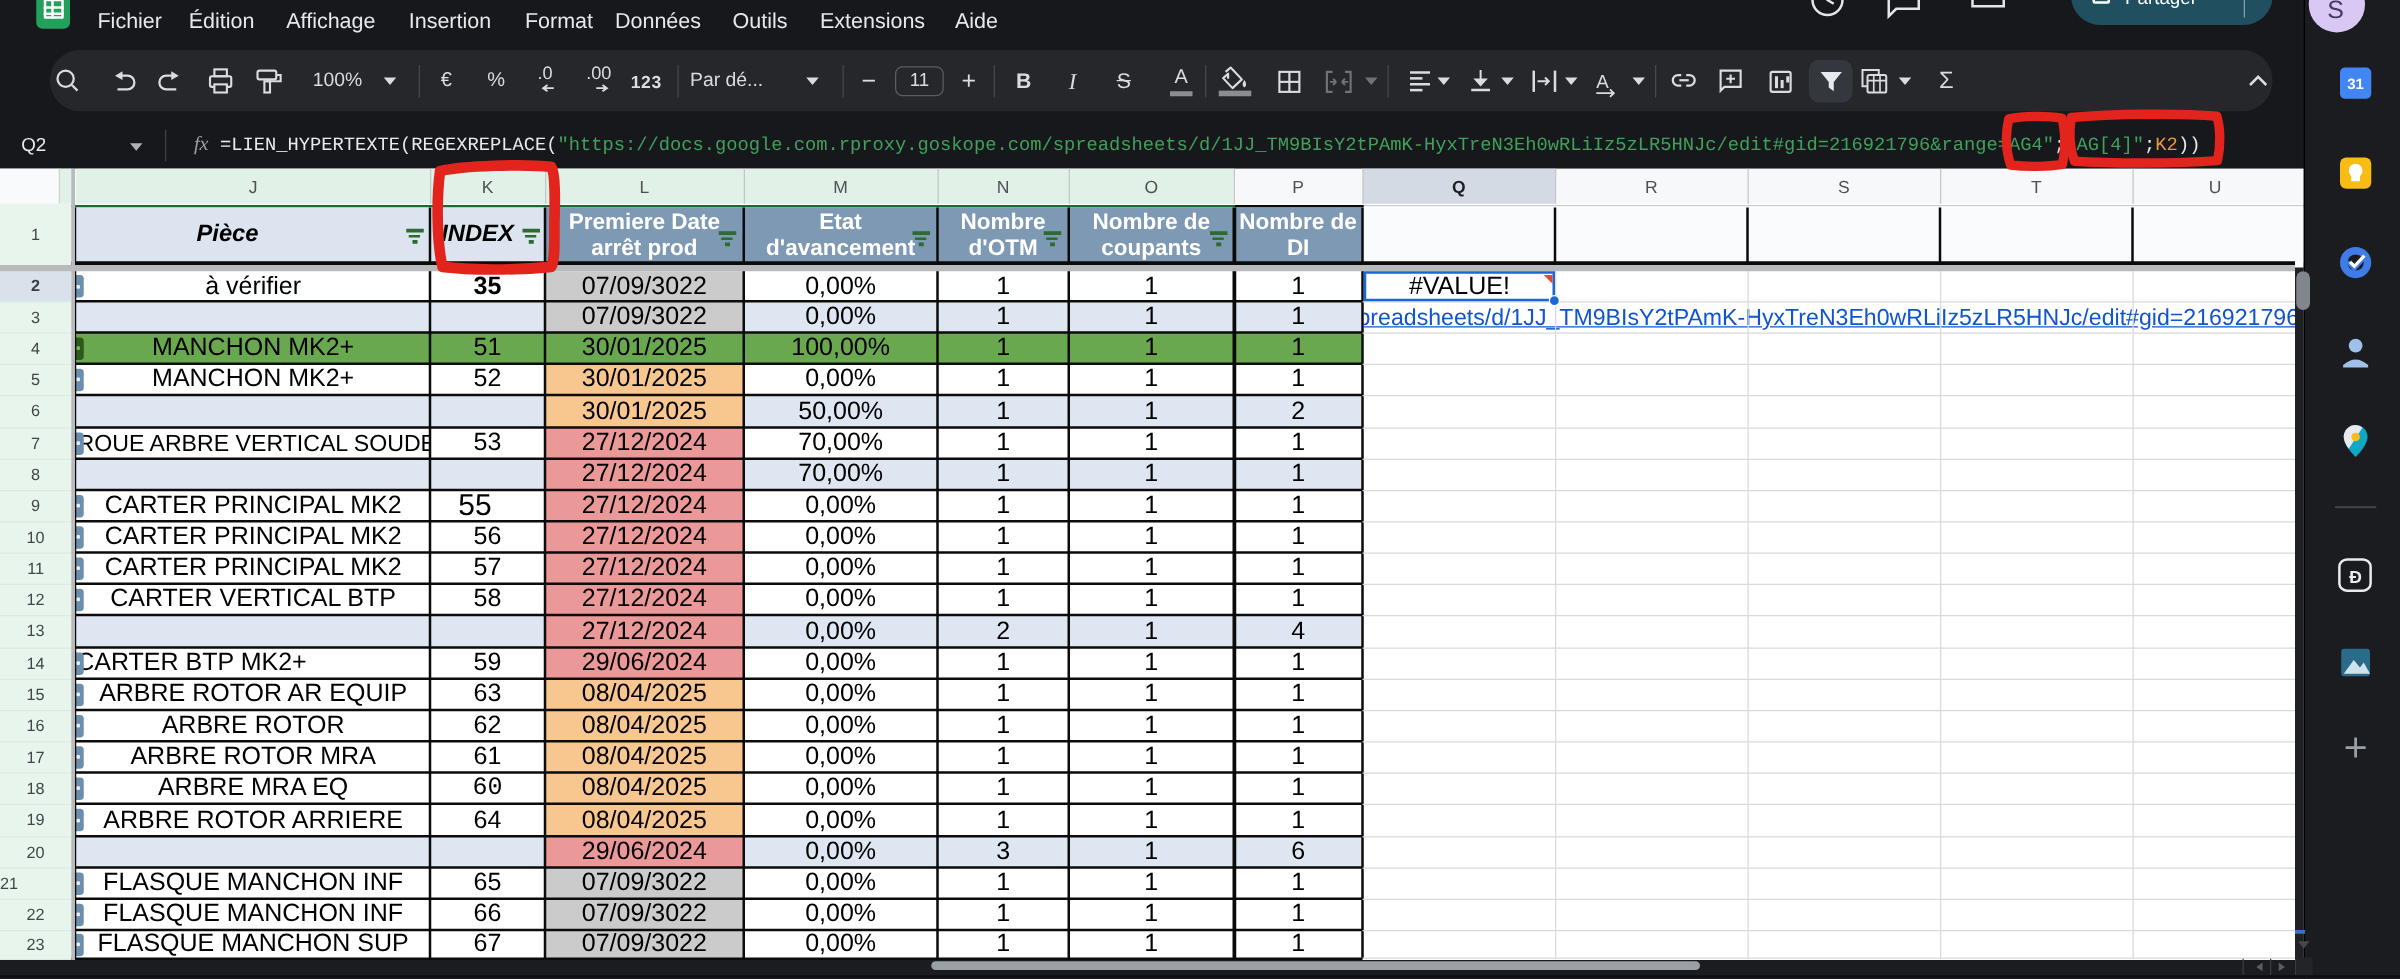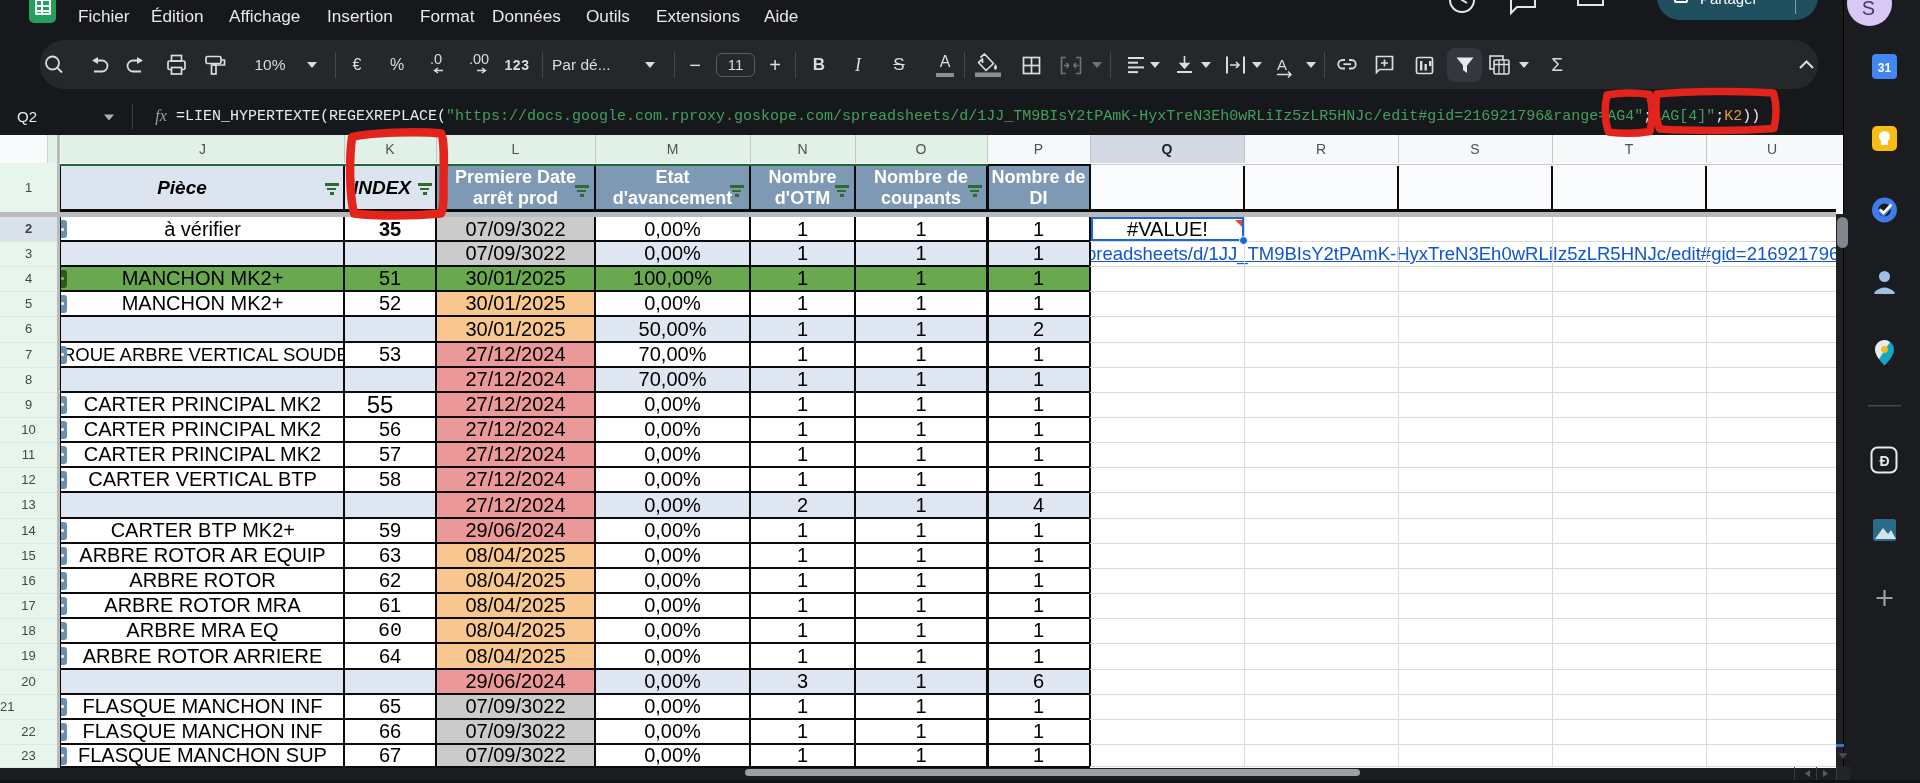--- a/index.html
+++ b/index.html
@@ -239,21 +239,21 @@
 <div style="position:absolute;left:61px;top:478.0px;width:3px;height:3px;background:#e8eef5;border-radius:1px"></div>
 <div style="position:absolute;left:61px;top:492px;width:1029px;height:26px;background:#dde6f1"></div>
 <div style="position:absolute;left:436px;top:492px;width:159px;height:26px;background:#eb9899"></div>
 <div style="position:absolute;left:436px;top:492px;width:159px;height:26px;line-height:26px;font-size:20px;color:#000;text-align:center;white-space:nowrap;">27/12/2024</div>
 <div style="position:absolute;left:595px;top:492px;width:155px;height:26px;line-height:26px;font-size:20px;color:#000;text-align:center;white-space:nowrap;">0,00%</div>
 <div style="position:absolute;left:750px;top:492px;width:105px;height:26px;line-height:26px;font-size:20px;color:#000;text-align:center;white-space:nowrap;">2</div>
 <div style="position:absolute;left:855px;top:492px;width:132px;height:26px;line-height:26px;font-size:20px;color:#000;text-align:center;white-space:nowrap;">1</div>
 <div style="position:absolute;left:987px;top:492px;width:103px;height:26px;line-height:26px;font-size:20px;color:#000;text-align:center;white-space:nowrap;">4</div>
 <div style="position:absolute;left:61px;top:518px;width:1029px;height:25px;background:#fff"></div>
 <div style="position:absolute;left:436px;top:518px;width:159px;height:25px;background:#eb9899"></div>
-<div style="position:absolute;left:61px;top:518px;width:234px;height:25px;line-height:25px;font-size:20px;color:#000;text-align:right;white-space:nowrap;">CARTER BTP MK2+</div>
+<div style="position:absolute;left:61px;top:518px;width:234px;height:25px;line-height:25px;font-size:20px;color:#000;text-align:left;white-space:nowrap;">CARTER BTP MK2+</div>
 <div style="position:absolute;left:344px;top:518px;width:92px;height:25px;line-height:25px;font-size:20px;color:#000;text-align:center;white-space:nowrap;">59</div>
 <div style="position:absolute;left:436px;top:518px;width:159px;height:25px;line-height:25px;font-size:20px;color:#000;text-align:center;white-space:nowrap;">29/06/2024</div>
 <div style="position:absolute;left:595px;top:518px;width:155px;height:25px;line-height:25px;font-size:20px;color:#000;text-align:center;white-space:nowrap;">0,00%</div>
 <div style="position:absolute;left:750px;top:518px;width:105px;height:25px;line-height:25px;font-size:20px;color:#000;text-align:center;white-space:nowrap;">1</div>
 <div style="position:absolute;left:855px;top:518px;width:132px;height:25px;line-height:25px;font-size:20px;color:#000;text-align:center;white-space:nowrap;">1</div>
 <div style="position:absolute;left:987px;top:518px;width:103px;height:25px;line-height:25px;font-size:20px;color:#000;text-align:center;white-space:nowrap;">1</div>
 <div style="position:absolute;left:59.5px;top:521.5px;width:7px;height:18px;background:#6b8fad;border-radius:0 3px 3px 0"></div>
 <div style="position:absolute;left:61px;top:529.0px;width:3px;height:3px;background:#e8eef5;border-radius:1px"></div>
 <div style="position:absolute;left:61px;top:543px;width:1029px;height:25px;background:#fff"></div>
 <div style="position:absolute;left:436px;top:543px;width:159px;height:25px;background:#f8c78f"></div>
@@ -435,21 +435,21 @@
 <div style="position:absolute;left:34.5px;top:9.5px;width:16px;height:2px;background:#fff"></div>
 <div style="position:absolute;left:41px;top:-1px;width:2px;height:16px;background:#fff"></div>
 <div style="position:absolute;left:40px;top:40px;width:1778px;height:48.5px;background:#26272b;border-radius:24px"></div>
 <div style="position:absolute;left:335px;top:52px;width:1px;height:26px;background:#46484c"></div>
 <div style="position:absolute;left:542px;top:52px;width:1px;height:26px;background:#46484c"></div>
 <div style="position:absolute;left:674px;top:52px;width:1px;height:26px;background:#46484c"></div>
 <div style="position:absolute;left:795px;top:52px;width:1px;height:26px;background:#46484c"></div>
 <div style="position:absolute;left:964px;top:52px;width:1px;height:26px;background:#46484c"></div>
 <div style="position:absolute;left:1110px;top:52px;width:1px;height:26px;background:#46484c"></div>
 <div style="position:absolute;left:1324px;top:52px;width:1px;height:26px;background:#46484c"></div>
-<div style="position:absolute;left:245px;top:52px;width:50px;height:26px;line-height:26px;font-size:15.5px;color:#d9dce0;text-align:center;white-space:nowrap;">10%</div>
+<div style="position:absolute;left:245px;top:52px;width:50px;height:26px;line-height:26px;font-size:15.5px;color:#d9dce0;text-align:center;white-space:nowrap;">100%</div>
 <div style="position:absolute;left:552px;top:52px;width:80px;height:26px;line-height:26px;font-size:15.5px;color:#d9dce0;text-align:center;white-space:nowrap;text-align:left">Par dé...</div>
 <div style="position:absolute;left:716px;top:53px;width:39px;height:24px;border:1.5px solid #5a5d61;border-radius:6px"></div>
 <div style="position:absolute;left:716px;top:53px;width:39px;height:24px;line-height:24px;font-size:15px;color:#d9dce0;text-align:center;white-space:nowrap;">11</div>
 <div style="position:absolute;left:683px;top:52px;width:24px;height:26px;line-height:26px;font-size:20px;color:#d9dce0;text-align:center;white-space:nowrap;">−</div>
 <div style="position:absolute;left:763px;top:52px;width:24px;height:26px;line-height:26px;font-size:20px;color:#d9dce0;text-align:center;white-space:nowrap;">+</div>
 <div style="position:absolute;left:807px;top:52px;width:24px;height:26px;line-height:26px;font-size:17px;color:#d9dce0;text-align:center;white-space:nowrap;font-weight:bold">B</div>
 <div style="position:absolute;left:846px;top:52px;width:24px;height:26px;line-height:26px;font-size:18px;color:#d9dce0;text-align:center;white-space:nowrap;font-style:italic;font-family:'Liberation Serif',serif">I</div>
 <div style="position:absolute;left:887px;top:52px;width:24px;height:26px;line-height:26px;font-size:17px;color:#d9dce0;text-align:center;white-space:nowrap;text-decoration:line-through">S</div>
 <div style="position:absolute;left:933px;top:49px;width:24px;height:26px;line-height:26px;font-size:16px;color:#d9dce0;text-align:center;white-space:nowrap;">A</div>
 <div style="position:absolute;left:936px;top:72.5px;width:18px;height:4px;background:#8a8e93"></div>

